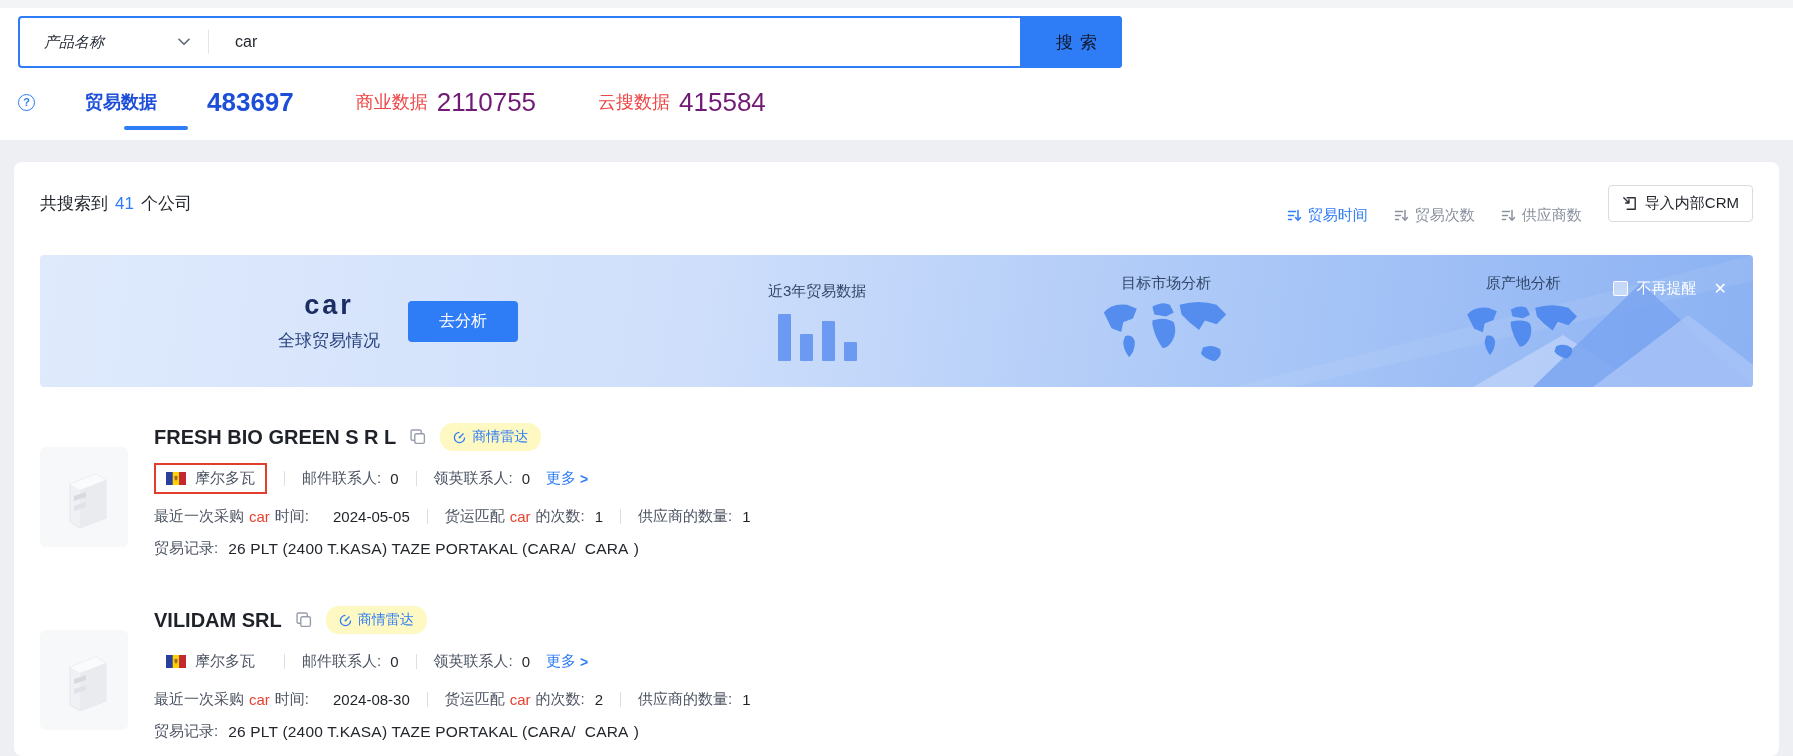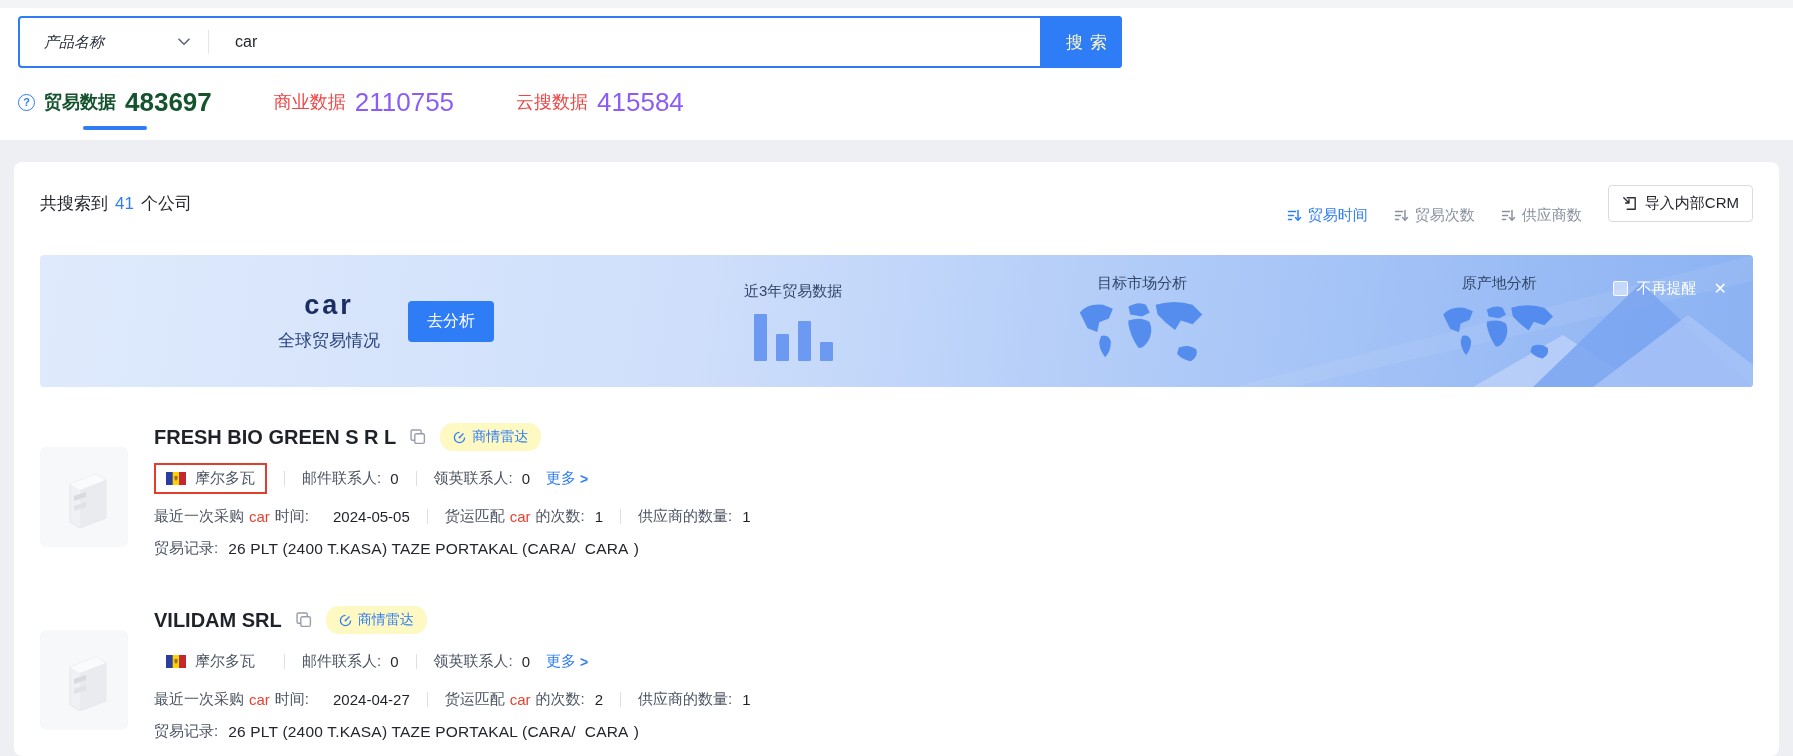--- a/index.html
+++ b/index.html
@@ -10,30 +10,30 @@
   .topstrip { height:8px; background:#f3f4f6; }
   .header { background:#fff; height:132px; padding:8px 0 0 18px; position:relative; }
   .search-wrap { width:1104px; height:52px; border:2px solid #2e7cf6; border-radius:4px;
     display:flex; align-items:stretch; background:#fff; }
   .select { width:188px; display:flex; align-items:center; justify-content:space-between;
     padding:0 18px 0 24px; cursor:pointer; }
   .select-label { font-size:15px; color:#252b37;font-style:italic; }
   .vdiv { width:1px; background:#e3e6ec; margin:12px 0; }
   .sinput { flex:1; border:none; outline:none; font-size:16px; color:#1f2329;
     padding:0 20px 0 26px; font-family:inherit; background:transparent; }
-  .search-btn { width:82px; margin:-2px -2px -2px 0; background:#2e7cf6; color:#fef9c3;
+  .search-btn { width:102px; margin:-2px -2px -2px 0; background:#2e7cf6; color:#0f172a;
     font-size:17px; border:none; border-radius:0 4px 4px 0; cursor:pointer;
     display:flex; align-items:center; justify-content:center; letter-spacing:7px; padding-left:18px;
     font-family:inherit; }
 
   .tabs { display:flex; align-items:flex-end; gap:62px; margin-top:21px; }
   .tab { display:flex; align-items:center; gap:9px; position:relative; padding-bottom:15px; cursor:pointer; }
   .tab .tlabel { font-size:18px; color:#ef4444; }
-  .tab .tcount { font-size:26px; color:#8b5cf6; line-height:1; }
-  .tab.active .tlabel, .tab.active .tcount { color:#14532d; font-weight:bold; }
+  .tab .tcount { font-size:26px; color:#701a75; line-height:1; }
+  .tab.active .tlabel, .tab.active .tcount { color:#1d4ed8; font-weight:bold;margin-left:41px; }
   .tab.active::after { content:""; position:absolute; left:50%; transform:translateX(-50%);
     bottom:0; width:64px; height:4px; background:#2e7cf6; border-radius:2px; }
   .help-icon { width:17px; height:17px; border:1.5px solid #2e7cf6; border-radius:50%;
     color:#2e7cf6; font-size:11px; display:flex; align-items:center; justify-content:center;
     font-weight:bold; cursor:pointer; }
 
   
   .main-card { margin:22px 14px 0; background:#fff; border-radius:8px; padding:20px 26px;
     height:594px; }
   .rh { display:flex; align-items:center; justify-content:space-between; }
@@ -47,21 +47,21 @@
 
   
   .banner { position:relative; height:132px; border-radius:4px; margin-top:30px; overflow:hidden;
     background:linear-gradient(98deg,#dfeafc 0%,#cfdffb 38%,#aac7f7 70%,#8cb2f3 100%);
     display:flex; align-items:center; }
   .banner-deco { position:absolute; right:0; bottom:0; pointer-events:none; }
   .kw-block { margin-left:238px; text-align:center; position:relative; z-index:2; }
   .kw { font-size:27px; color:#1b2d63; font-weight:600; letter-spacing:3px; }
   .kw-sub { font-size:17px; color:#26407c; margin-top:8px; }
   .analyze-btn { margin-left:28px; background:#2e7cf6; color:#fff; border:none; border-radius:4px;
-    font-size:16px; padding:10px 19px; cursor:pointer; position:relative; z-index:2; font-family:Liberation Serif, serif; }
+    font-size:16px; padding:10px 31px; cursor:pointer; position:relative; z-index:2; font-family:Liberation Serif, serif; }
   .chart-block { margin-left:250px; display:flex; flex-direction:column; align-items:center; z-index:2; }
   .chart-title, .map-title { font-size:15px; color:#324668; }
   .bars { display:flex; align-items:flex-end; gap:9px; height:50px; margin-top:10px; }
   .bar { width:13px; background:#6c9af2; border-radius:1px; }
   .map-block { display:flex; flex-direction:column; align-items:center; z-index:2; }
   .map-market { margin-left:230px; }
   .map-origin { margin-left:226px; }
   .map-block svg { margin-top:6px; }
   .dismiss { position:absolute; top:24px; right:26px; display:flex; align-items:center; gap:9px;
     color:#fff; font-size:15px; z-index:3; }
@@ -366,21 +366,21 @@
         <span class="cnt">0</span>
         <span class="more">
           <span>更多</span>
           <span class="more-arrow">&gt;</span>
         </span>
       </div>
       <div class="crow3">
         <span>最近一次采购</span>
         <span class="red">car</span>
         <span>时间:</span>
-        <span class="dark ml14">2024-04-27</span>
+        <span class="dark ml14">2024-08-30</span>
         <span class="sep"></span>
         <span>货运匹配</span>
         <span class="red">car</span>
         <span>的次数:</span>
         <span class="dark ml10">2</span>
         <span class="sep"></span>
         <span>供应商的数量:</span>
         <span class="dark ml10">1</span>
       </div>
       <div class="crow4">

